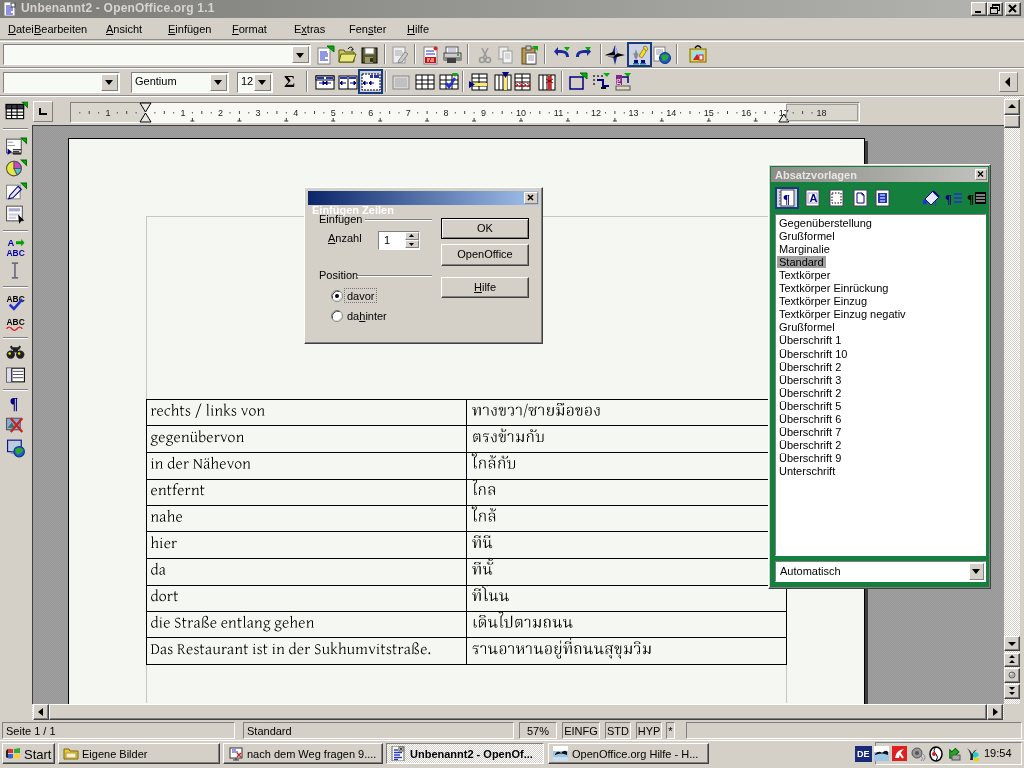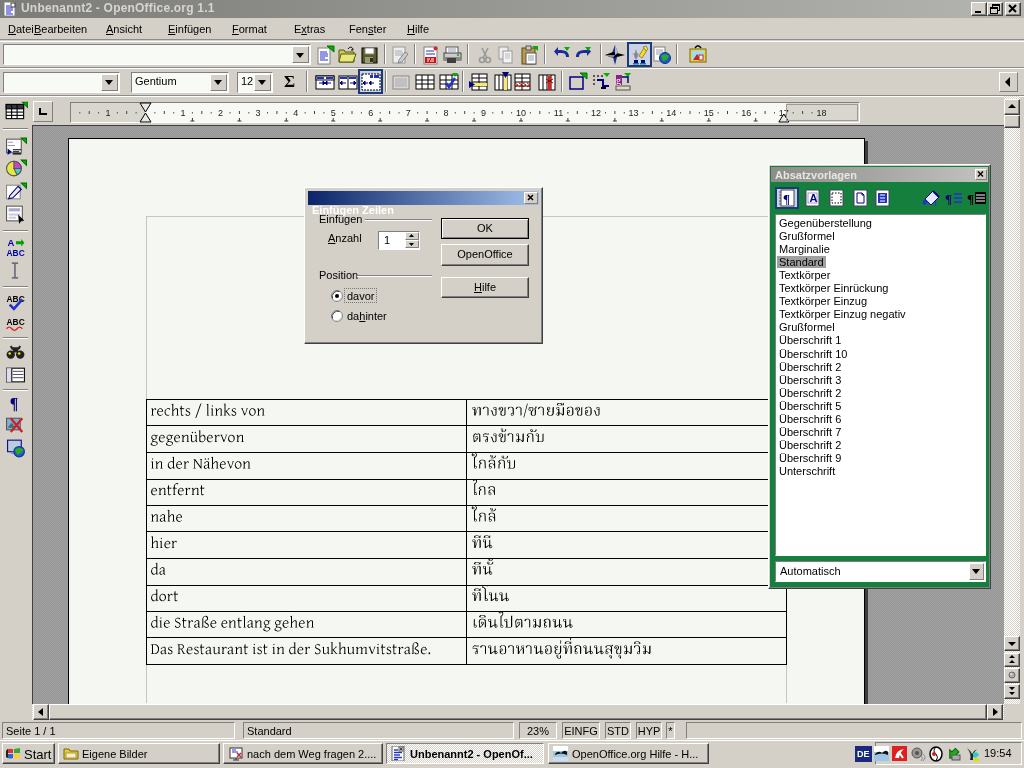--- a/index.html
+++ b/index.html
@@ -594,21 +594,21 @@
 <svg class="ab" style="left:987px;top:704px" width="16" height="16">
     <path d="M6 4 L6 12 L11 8 Z" fill="#000"></path>
   </svg>
 <div class="ab" style="left:1004px;top:704px;width:16px;height:16px;background:#d4d0c8"></div>
 <div class="ab" style="left:0;top:720px;width:1024px;height:20px;background:#d4d0c8"></div>
 <div class="ab" style="left:2px;top:722px;width:233px;height:17px;border:1px solid;border-color:#808080 #fff #fff #808080;box-shadow:none;;background:#d4d0c8"></div>
 <div class="ab" style="left:6px;top:725px">Seite 1 / 1</div>
 <div class="ab" style="left:243px;top:722px;width:271px;height:17px;border:1px solid;border-color:#808080 #fff #fff #808080;box-shadow:none;;background:#d4d0c8"></div>
 <div class="ab" style="left:247px;top:725px">Standard</div>
 <div class="ab" style="left:519px;top:722px;width:38px;height:17px;border:1px solid;border-color:#808080 #fff #fff #808080;box-shadow:none;;background:#d4d0c8"></div>
-<div class="ab" style="text-align:center;width:38px;left:519px;top:725px">23%</div>
+<div class="ab" style="text-align:center;width:38px;left:519px;top:725px">57%</div>
 <div class="ab" style="left:562px;top:722px;width:38px;height:17px;border:1px solid;border-color:#808080 #fff #fff #808080;box-shadow:none;;background:#d4d0c8"></div>
 <div class="ab" style="text-align:center;width:38px;left:562px;top:725px">EINFG</div>
 <div class="ab" style="left:605px;top:722px;width:26px;height:17px;border:1px solid;border-color:#808080 #fff #fff #808080;box-shadow:none;;background:#d4d0c8"></div>
 <div class="ab" style="text-align:center;width:26px;left:605px;top:725px">STD</div>
 <div class="ab" style="left:636px;top:722px;width:26px;height:17px;border:1px solid;border-color:#808080 #fff #fff #808080;box-shadow:none;;background:#d4d0c8"></div>
 <div class="ab" style="text-align:center;width:26px;left:636px;top:725px">HYP</div>
 <div class="ab" style="left:666px;top:722px;width:9px;height:17px;border:1px solid;border-color:#808080 #fff #fff #808080;box-shadow:none;;background:#d4d0c8"></div>
 <div class="ab" style="text-align:center;width:9px;left:666px;top:725px">*</div>
 <div class="ab" style="left:686px;top:722px;width:336px;height:17px;border:1px solid;border-color:#808080 #fff #fff #808080;box-shadow:none;;background:#d4d0c8"></div>
 <div class="ab" style="left:0;top:740px;width:1024px;height:28px;background:#d4d0c8;border-top:1px solid #fff"></div>
@@ -627,21 +627,21 @@
     <rect x="3" y="7" width="10" height="5" fill="#f8f0d0" stroke="#b09a30"></rect>
   </svg>
 <div class="ab" style="left:82px;top:748px;width:134px;white-space:nowrap;overflow:hidden;font-weight:normal">Eigene Bilder</div>
 <div class="ab" style="left:223px;top:743px;width:160px;height:21px;background:#d4d0c8;border:1px solid;border-color:#fff #404040 #404040 #fff;box-shadow:inset -1px -1px 0 #808080,inset 1px 1px 0 #d4d0c8;"></div>
 <svg class="ab" style="left:228px;top:746px" width="16" height="15" viewBox="0 0 16 15">
     <rect x="2" y="2" width="12" height="10" fill="#fff" stroke="#333"></rect>
     <path d="M4 4 L8 4 M4 6 L10 6" stroke="#33c"></path>
     <path d="M9 7 L13 11 M13 7 L9 11" stroke="#c22" stroke-width="1.5"></path>
     <path d="M8 12 L8 14 M5 14 L11 14" stroke="#333"></path>
   </svg>
-<div class="ab" style="left:247px;top:748px;width:132px;white-space:nowrap;overflow:hidden;font-weight:normal">nach dem Weg fragen 2....</div>
+<div class="ab" style="left:247px;top:748px;width:132px;white-space:nowrap;overflow:hidden;font-weight:normal">nach dem Weg fragen 9....</div>
 <div class="ab checker" style="left:386px;top:743px;width:158px;height:21px;border:1px solid;border-color:#808080 #fff #fff #808080;"></div>
 <svg class="ab" style="left:391px;top:746px" width="16" height="15" viewBox="0 0 16 15">
     <rect x="1" y="0" width="12" height="15" fill="#fbfbee" stroke="#666"></rect>
     <rect x="8" y="1" width="4" height="4" fill="#fff" stroke="#555"></rect>
     <rect x="9" y="2" width="2" height="2" fill="#444"></rect>
     <g stroke="#2233cc" stroke-width="1.4">
       <line x1="3" y1="4" x2="7" y2="4"></line>
       <line x1="3" y1="6.5" x2="11" y2="6.5"></line>
       <line x1="3" y1="9" x2="9" y2="9"></line>
       <line x1="3" y1="11.5" x2="11" y2="11.5"></line>

